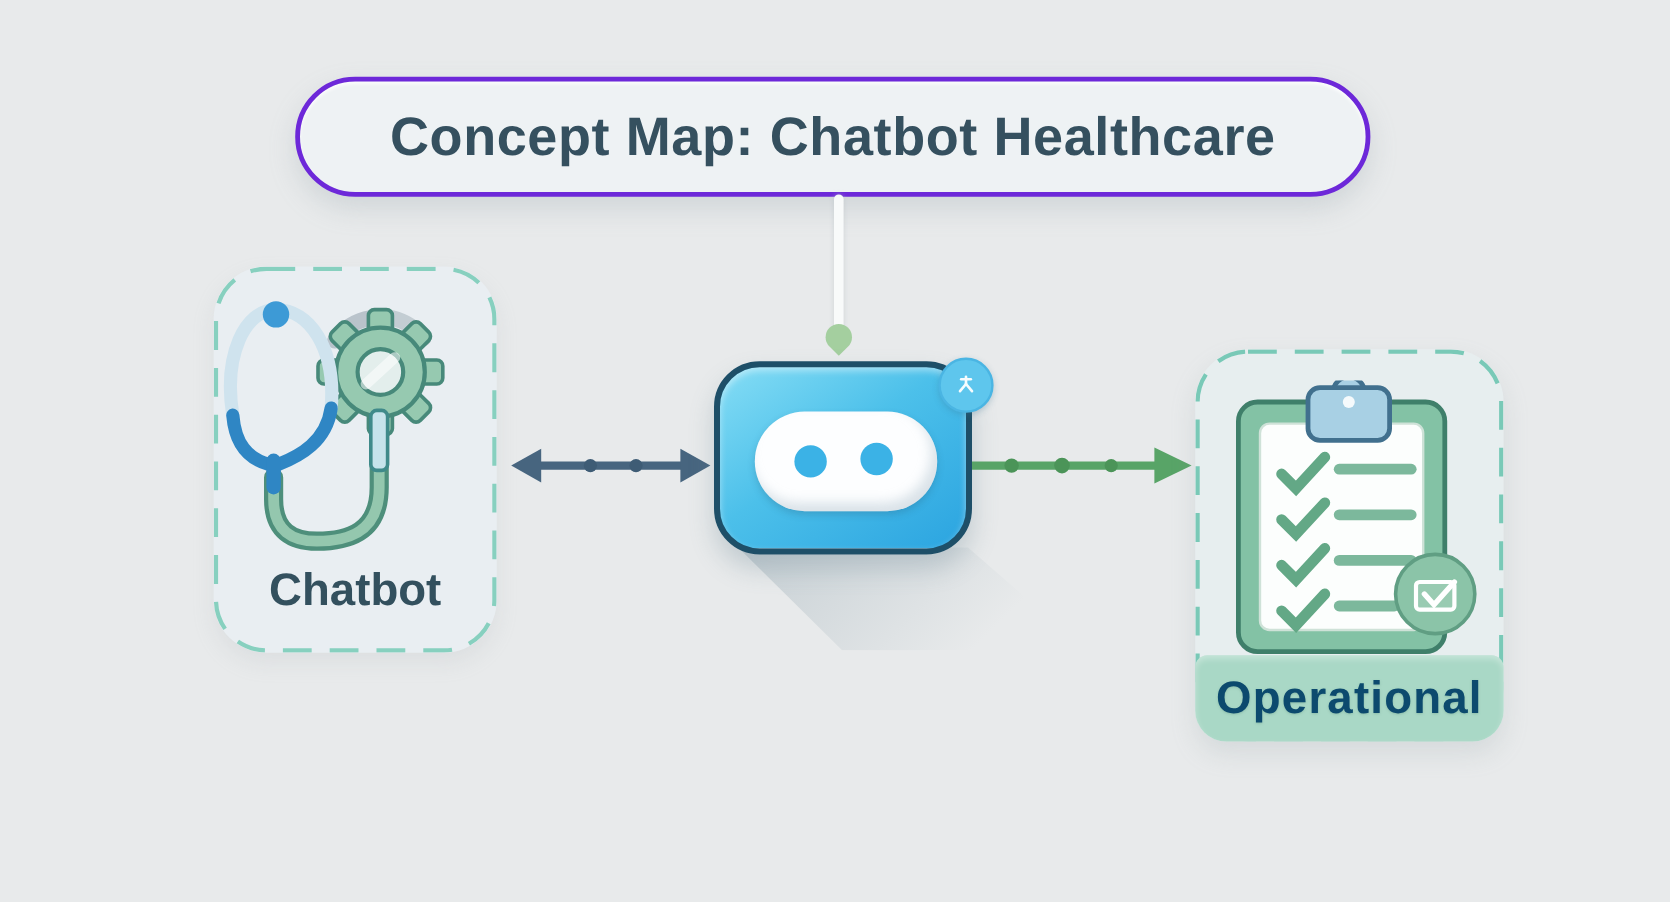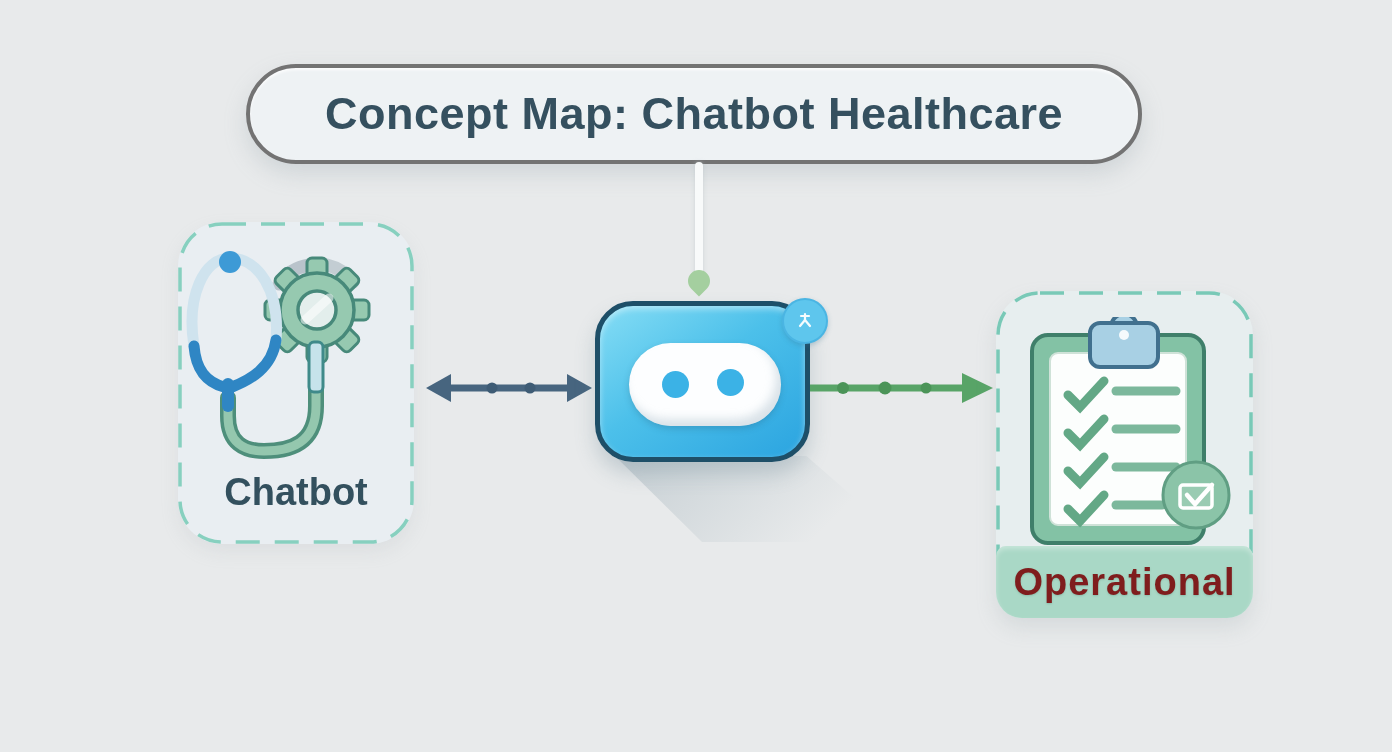--- a/index.html
+++ b/index.html
@@ -4,21 +4,21 @@
 <style>
   html,body{margin:0;padding:0;}
   body{width:1392px;height:752px;overflow:hidden;
        font-family:"Liberation Sans","DejaVu Sans",sans-serif;}
   .stage{position:relative;width:1392px;height:752px;
          background:radial-gradient(ellipse at 50% 45%, #ecuee 0%, #e9ebeb 55%, #e4e7e7 100%);
          background-color:#e8eaeb;}
 
   
   .banner{position:absolute;left:246px;top:64px;width:896px;height:100px;
-          background:#eef2f4;border:4px solid #737373;border-radius:54px;
+          background:#eef2f4;border:4px solid #6d28d9;border-radius:54px;
           box-shadow:0 10px 22px rgba(148,160,168,.28), inset 0 2px 3px rgba(255,255,255,.8);
           display:flex;align-items:center;justify-content:center;box-sizing:border-box;}
   .banner span{font-size:45px;font-weight:800;color:#35505f;letter-spacing:.5px;}
 
   
   .vline{position:absolute;left:695px;top:162px;width:8px;height:114px;
          background:#f8fafa;border-radius:4px;
          box-shadow:0 0 4px rgba(180,190,195,.5);}
   .teardrop{position:absolute;left:688px;top:270px;width:22px;height:22px;
             background:#a4cf9f;border-radius:50% 50% 50% 0;
@@ -60,21 +60,21 @@
   .arrow-right{left:806px;top:368px;}
 
   
   .operational{left:996px;top:291px;width:257px;height:327px;
                border-radius:44px 44px 26px 26px;background:#e7eeef;
                box-shadow:0 10px 20px rgba(150,165,168,.22);}
   .op-banner{position:absolute;left:0;right:0;bottom:0;height:72px;
              background:#a9d8c6;border-radius:10px 10px 26px 26px;
              display:flex;align-items:center;justify-content:center;
              box-shadow:inset 0 3px 5px rgba(255,255,255,.35);}
-  .op-banner span{font-size:38px;font-weight:800;color:#7f1d1d;letter-spacing:1px;
+  .op-banner span{font-size:38px;font-weight:800;color:#0c4a6e;letter-spacing:1px;
                   text-shadow:0 1px 2px rgba(90,140,120,.35);}
   .clipboard{position:absolute;left:20px;top:26px;}
 </style>
 </head>
 <body>
 
 <div class="stage">
 
   <div class="banner">
     <span>Concept Map: Chatbot Healthcare</span>

